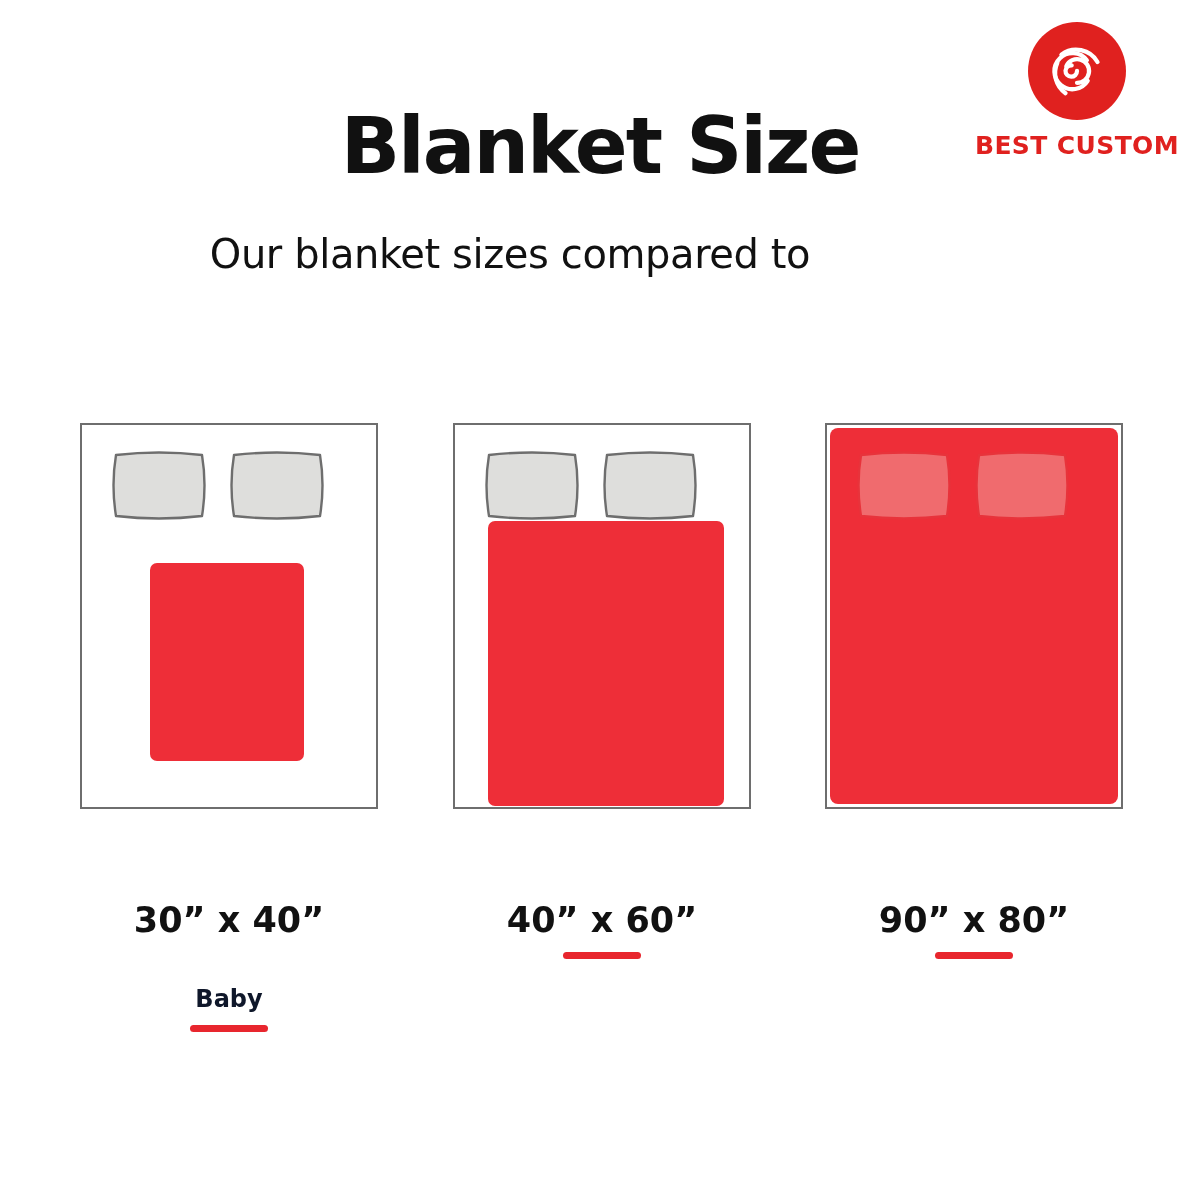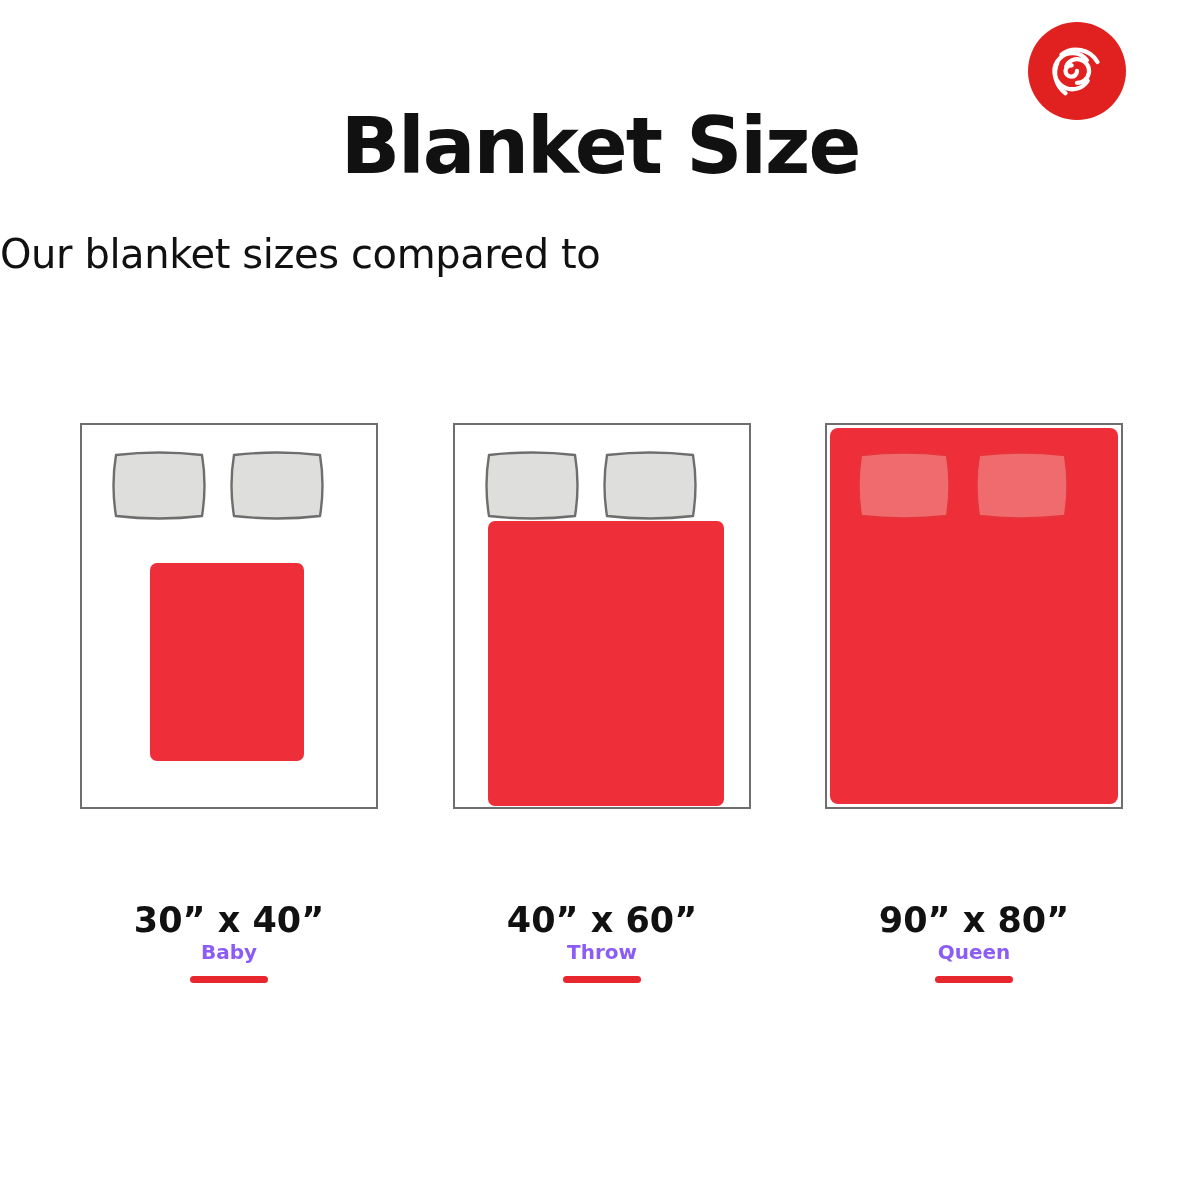--- a/index.html
+++ b/index.html
@@ -62,20 +62,21 @@
     line-height: 1.0;
     letter-spacing: -2px;
     color: #111111;
   }
   #subtitle {
     position: absolute;
     top: 228px;
     left: 0;
     width: 1200px;
     padding-right: 180px;
+    text-align: center;
     font-family: "DejaVu Sans", sans-serif;
     font-weight: 400;
     font-size: 40px;
     line-height: 1.32;
     letter-spacing: -0.4px;
     color: #111111;
   }
   #subtitle .sub-line { display: block; }
 
   
@@ -153,24 +154,25 @@
   #caption-queen { left: 825px; }
 
   .caption-size {
     font-family: "DejaVu Sans", sans-serif;
     font-weight: bold;
     font-size: 35px;
     letter-spacing: 0px;
     color: #111111;
   }
   .caption-name {
-    font-family: "DejaVu Sans", sans-serif;
-    font-weight: bold;
-    font-size: 20px;
-    color: #8b5cf6;
+    margin-top: 45px;
+    font-family: "DejaVu Sans", sans-serif;
+    font-weight: bold;
+    font-size: 24px;
+    color: #0f172a;
   }
   .caption-rule {
     margin: 12px auto 0 auto;
     width: 78px;
     height: 7px;
     border-radius: 4px;
     background: #E8262E;
   }
 </style>
 </head>
@@ -183,20 +185,21 @@
       <svg viewBox="0 0 100 100" width="82" height="82" aria-hidden="true">
         <g fill="none" stroke="#ffffff" stroke-width="5.2" stroke-linecap="round">
           <path d="M50 50 a7 7 0 1 1 -6.5 -7"></path>
           <path d="M37 44 a14.5 14.5 0 1 1 13 20.5"></path>
           <path d="M63 62 a22 22 0 1 1 -1 -25"></path>
           <path d="M31 30 a30 30 0 0 1 44 9"></path>
           <path d="M26 40 a30 30 0 0 0 10 37"></path>
         </g>
       </svg>
     </div>
+    <div id="brand-name">BEST CUSTOM</div>
   </div>
 
   <div id="title">Blanket Size</div>
 
   <div id="subtitle">
     <span class="sub-line">Our blanket sizes compared to</span>
   </div>
 
   <div class="bed" id="bed-baby">
     <div class="pillow left">
@@ -241,23 +244,21 @@
   </div>
 
   <div class="caption" id="caption-baby">
     <div class="caption-size">30” x 40”</div>
     <div class="caption-name">Baby</div>
     <div class="caption-rule"></div>
   </div>
 
   <div class="caption" id="caption-throw">
     <div class="caption-size">40” x 60”</div>
-    <div class="caption-name">Throw</div>
     <div class="caption-rule"></div>
   </div>
 
   <div class="caption" id="caption-queen">
     <div class="caption-size">90” x 80”</div>
-    <div class="caption-name">Queen</div>
     <div class="caption-rule"></div>
   </div>
 
 </div>
 
 </body></html>

